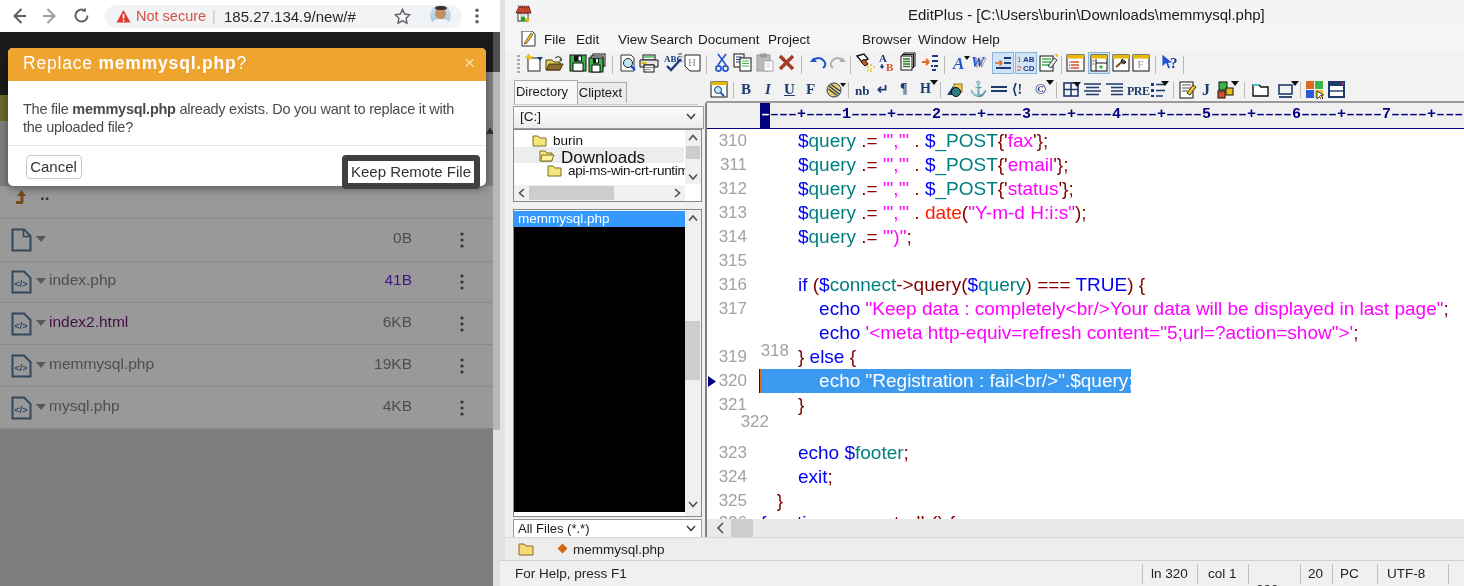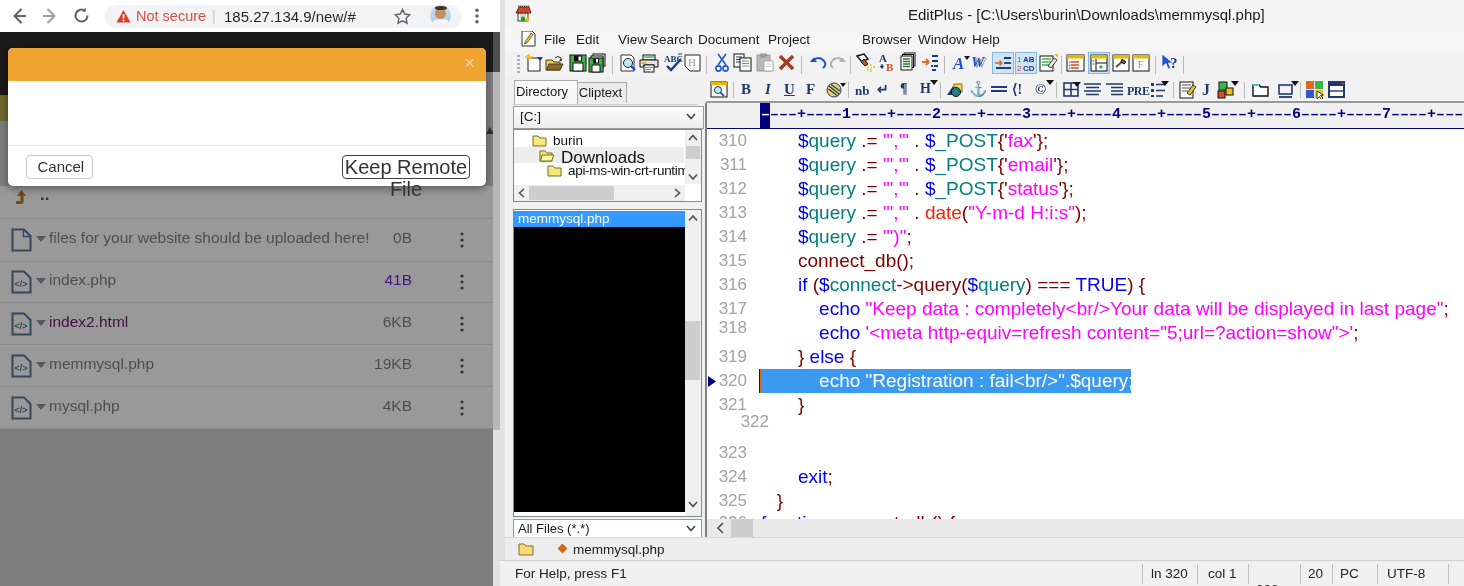--- a/index.html
+++ b/index.html
@@ -74,21 +74,20 @@
     <div class="a" style="left:0;top:312px;width:500px;height:42px;border-bottom:1px solid #e4e4e4;"></div>
     <div class="a" style="left:0;top:354px;width:500px;height:42px;border-bottom:1px solid #e4e4e4;"></div>
 
     <svg class="a" style="left:11px;top:196px" width="21" height="24" viewBox="0 0 21 24">
         <path d="M1.5 1.5 H13 L19.5 8 V22.5 H1.5 Z" fill="none" stroke="#56789c" stroke-width="2"></path>
         <path d="M12.5 2 V8.5 H19" fill="none" stroke="#56789c" stroke-width="1.5"></path>
       </svg>
     <svg class="a" style="left:36px;top:204px" width="10" height="7">
         <path d="M0 0 H10 L5 6 Z" fill="#8a94a0"></path>
       </svg>
-    <div class="a" style="left:49px;top:197px;font-size:15.5px;color:#838383;">files for your website should be uploaded here!</div>
     <div class="a" style="left:340px;top:197px;width:72px;text-align:right;font-size:15.5px;color:#838383;">0B</div>
     <svg class="a" style="left:459px;top:200px" width="6" height="16">
         <circle cx="3" cy="2" r="1.6" fill="#555"></circle>
         <circle cx="3" cy="8" r="1.6" fill="#555"></circle>
         <circle cx="3" cy="14" r="1.6" fill="#555"></circle>
       </svg>
 
     <svg class="a" style="left:11px;top:238px" width="21" height="24" viewBox="0 0 21 24">
         <path d="M1.5 1.5 H13 L19.5 8 V22.5 H1.5 Z" fill="none" stroke="#56789c" stroke-width="2"></path>
         <text x="3.5" y="17" font-size="9" font-weight="bold" fill="#56789c" font-family="Liberation Sans">&lt;/&gt;</text>
@@ -151,24 +150,26 @@
   </div>
 
   <div class="a" style="left:0;top:32px;width:500px;height:554px;background:rgba(0,0,0,0.40);"></div>
 
   <div class="a" style="left:493px;top:32px;width:7px;height:40px;background:#4f4f4f;"></div>
   <div class="a" style="left:493px;top:72px;width:7px;height:358px;background:#b8b8b8;"></div>
   <div class="a" style="left:493px;top:430px;width:7px;height:156px;background:#e2e2e2;"></div>
 
   <div class="a" style="left:8px;top:48px;width:478px;height:138px;background:#fff;border-radius:5px;box-shadow:0 3px 9px rgba(0,0,0,0.4);">
     <div class="a" style="left:0;top:0;width:478px;height:33px;background:#efa42f;border-radius:5px 5px 0 0;"></div>
+    <div class="a" style="left:15px;top:5px;font-size:17.5px;letter-spacing:0.8px;color:#fff;">Replace <b>memmysql.php</b>?</div>
     <div class="a" style="left:456px;top:4px;font-size:19px;color:#f8dca6;">×</div>
+    <div class="a" style="left:15px;top:52px;width:460px;font-size:14.5px;letter-spacing:-0.25px;line-height:18px;color:#4a4a4a;white-space:nowrap;">The file <b>memmysql.php</b> already exists. Do you want to replace it with<br>the uploaded file?</div>
     <div class="a" style="left:0;top:97px;width:478px;height:1px;background:#e7e7e7;"></div>
-    <div class="a" style="left:17.5px;top:106.5px;width:54px;height:22px;border:1px solid #c9c9c9;border-radius:4px;font-size:15px;line-height:22px;color:#333;padding-left:11px;">Cancel</div>
-    <div class="a" style="left:334px;top:106.5px;width:126px;height:22px;border:1px solid #404040;border-radius:4px;text-align:center;font-size:20px;line-height:22px;color:#333;">Keep Remote File</div>
+    <div class="a" style="left:17.5px;top:106.5px;width:54px;height:22px;border:1px solid #c9c9c9;border-radius:4px;text-align:center;font-size:15px;line-height:22px;color:#333;">Cancel</div>
+    <div class="a" style="left:334px;top:106.5px;width:126px;height:22px;border:6px solid #404040;border-radius:4px;text-align:center;font-size:15px;line-height:22px;color:#333;">Keep Remote File</div>
   </div>
 </div>
 
 <div class="a" style="left:500px;top:0;width:964px;height:586px;background:#f0f0f0;">
   <div class="a" style="left:0;top:0;width:5px;height:586px;background:#e2e2e2;"></div>
 
   <div class="a" style="left:5px;top:0;width:959px;height:28px;background:#f4f4f4;"></div>
   <div class="a" style="left:408px;top:5.5px;font-size:15px;color:#1a1a1a;">EditPlus - [C:\Users\burin\Downloads\memmysql.php]</div>
 
   <svg class="a" style="left:15px;top:5px" width="17" height="17" viewBox="0 0 17 17">
@@ -575,47 +576,47 @@
   <div class="a" style="left:205px;top:103px;width:2px;height:434px;background:#808080;"></div>
   <div class="a" style="left:207px;top:128px;width:757px;height:391px;background:#fff;overflow:hidden;" id="code">
     <div class="gn" style="top:1px;">310</div>
     <div class="gn" style="top:25px;">311</div>
     <div class="gn" style="top:49px;">312</div>
     <div class="gn" style="top:73px;">313</div>
     <div class="gn" style="top:97px;">314</div>
     <div class="gn" style="top:121px;">315</div>
     <div class="gn" style="top:145px;">316</div>
     <div class="gn" style="top:169px;">317</div>
-    <div class="gn" style="top:188px;">318</div>
+    <div class="gn" style="top:211px;padding-left:42px;">318</div>
     <div class="gn" style="top:217px;">319</div>
     <div class="gn" style="top:241px;">320</div>
     <div class="gn" style="top:265px;">321</div>
     <div class="gn" style="top:282px;padding-left:22px;">322</div>
     <div class="gn" style="top:313px;">323</div>
     <div class="gn" style="top:337px;">324</div>
     <div class="gn" style="top:361px;">325</div>
     <svg class="a" style="left:1px;top:248px;" width="8" height="11" viewBox="0 0 8 11">
         <path d="M0 0 L8 5.5 L0 11 Z" fill="#000080"></path>
       </svg>
 
     <div class="a" style="left:53px;top:241px;width:371px;height:24px;background:#3b99f0;"></div>
     <div class="a" style="left:52px;top:241px;width:1px;height:24px;background:#1a1a1a;"></div>
     <div class="a" style="left:53px;top:241px;width:2px;height:24px;background:#d07020;"></div>
     <div class="ln" style="top:1px;"><span class="tl">       <span class="kb">$</span>query</span><span class="mr"> .= </span><span class="mg">"','"</span><span class="mr"> . </span><span class="kb">$</span><span class="tl">_POST</span><span class="mr">{'</span><span class="mg">fax</span><span class="mr">'};</span></div>
     <div class="ln" style="top:25px;"><span class="tl">       <span class="kb">$</span>query</span><span class="mr"> .= </span><span class="mg">"','"</span><span class="mr"> . </span><span class="kb">$</span><span class="tl">_POST</span><span class="mr">{'</span><span class="mg">email</span><span class="mr">'};</span></div>
     <div class="ln" style="top:49px;"><span class="tl">       <span class="kb">$</span>query</span><span class="mr"> .= </span><span class="mg">"','"</span><span class="mr"> . </span><span class="kb">$</span><span class="tl">_POST</span><span class="mr">{'</span><span class="mg">status</span><span class="mr">'};</span></div>
     <div class="ln" style="top:73px;"><span class="tl">       <span class="kb">$</span>query</span><span class="mr"> .= </span><span class="mg">"','"</span><span class="mr"> . </span><span class="rd">date</span><span class="mr">(</span><span class="mg">"Y-m-d H:i:s"</span><span class="mr">);</span></div>
     <div class="ln" style="top:97px;"><span class="tl">       <span class="kb">$</span>query</span><span class="mr"> .= </span><span class="mg">"')"</span><span class="mr">;</span></div>
-    <div class="ln" style="top:121px;"><span class="mr">       connect_db();</span></div>
     <div class="ln" style="top:145px;"><span class="kb">       if</span><span class="mr"> (</span><span class="kb">$</span><span class="tl">connect</span><span class="mr">-&gt;query(</span><span class="kb">$</span><span class="tl">query</span><span class="mr">) === </span><span class="kb">TRUE</span><span class="mr">) {</span></div>
     <div class="ln" style="top:169px;"><span class="kb">           echo</span> <span class="mg">"Keep data : completely&lt;br/&gt;Your data will be displayed in last page"</span><span class="mr">;</span></div>
     <div class="ln" style="top:193px;"><span class="kb">           echo</span> <span class="mg">'&lt;meta http-equiv=refresh content="5;url=?action=show"&gt;'</span><span class="mr">;</span></div>
     <div class="ln" style="top:217px;"><span class="mr">       } <span class="kb">else</span> {</span></div>
     <div class="ln" style="top:241px;color:#fff;">           echo "Registration : fail&lt;br/&gt;".$query;</div>
     <div class="ln" style="top:265px;"><span class="mr">       }</span></div>
+    <div class="ln" style="top:313px;"><span class="kb">       echo $</span><span class="tl">footer</span><span class="mr">;</span></div>
     <div class="ln" style="top:337px;"><span class="kb">       exit</span><span class="mr">;</span></div>
     <div class="ln" style="top:361px;"><span class="mr">   }</span></div>
     <div class="gn" style="top:383px;">326</div>
     <div class="ln" style="top:383px;"><span class="kb">function</span><span class="mr"> connect_db() {</span></div>
   </div>
 
   <div class="a" style="left:207px;top:128px;width:757px;height:1px;background:#000080;"></div>
 
   <div class="a" style="left:207px;top:519px;width:757px;height:18px;background:#e9e9e9;">
     <div class="a" style="left:5px;top:0;width:19px;height:18px;background:#e9e9e9;"><svg width="19" height="18">

